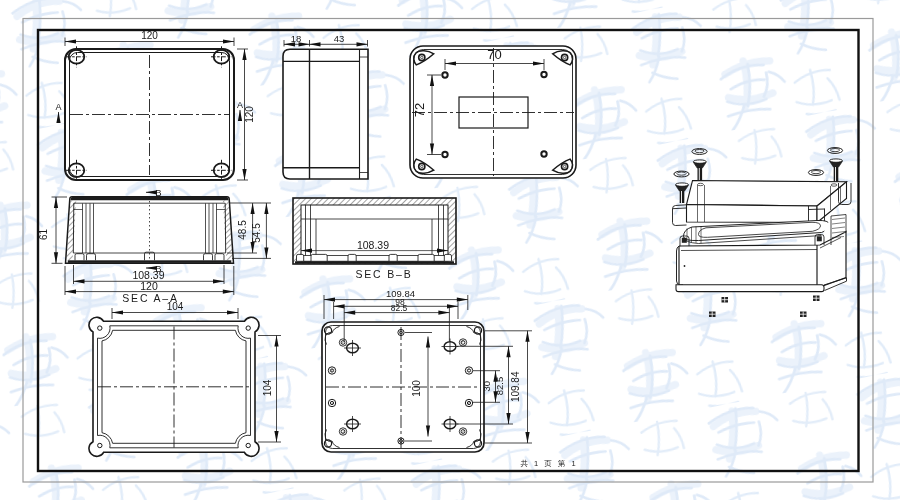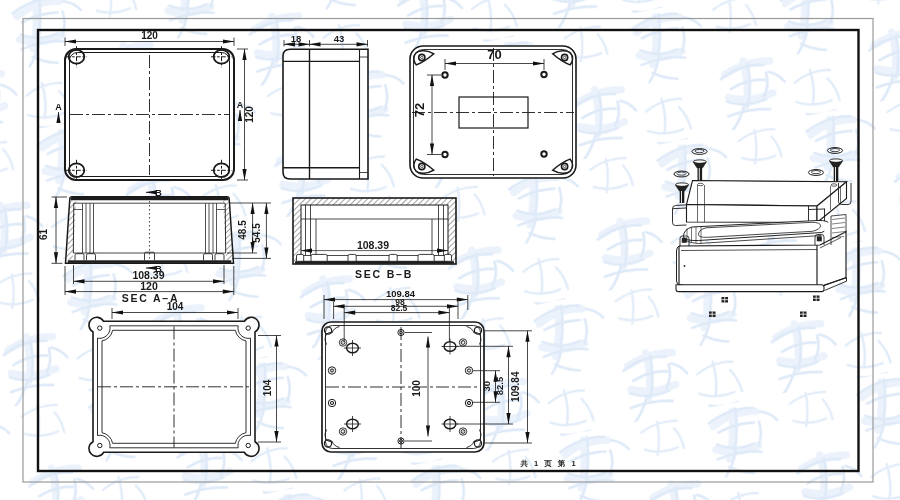--- a/index.html
+++ b/index.html
@@ -1,16 +1,16 @@
 <!DOCTYPE html>
 <html><head>
 <meta charset="utf-8">
 <style>
 html,body{margin:0;padding:0;background:#ffffff;}
-#page{position:relative;width:900px;height:500px;overflow:hidden;background:#ffffff;font-family:"Liberation Sans",sans-serif;font-weight:bold;}
+#page{position:relative;width:900px;height:500px;overflow:hidden;background:#ffffff;font-family:"Liberation Sans",sans-serif;}
 text{font-family:"Liberation Sans",sans-serif;fill:#1a1a1a;}
 </style>
 </head>
 <body>
 <div id="page">
 <svg width="900" height="500" viewBox="0 0 900 500" xmlns="http://www.w3.org/2000/svg">
 <defs>
 <marker id="ar" markerWidth="14" markerHeight="7" refX="12.5" refY="3.5" orient="auto-start-reverse" markerUnits="userSpaceOnUse">
           <path d="M12.8,3.5 L1.5,1.4 L1.5,5.6 Z" fill="#111"></path>
         </marker>

